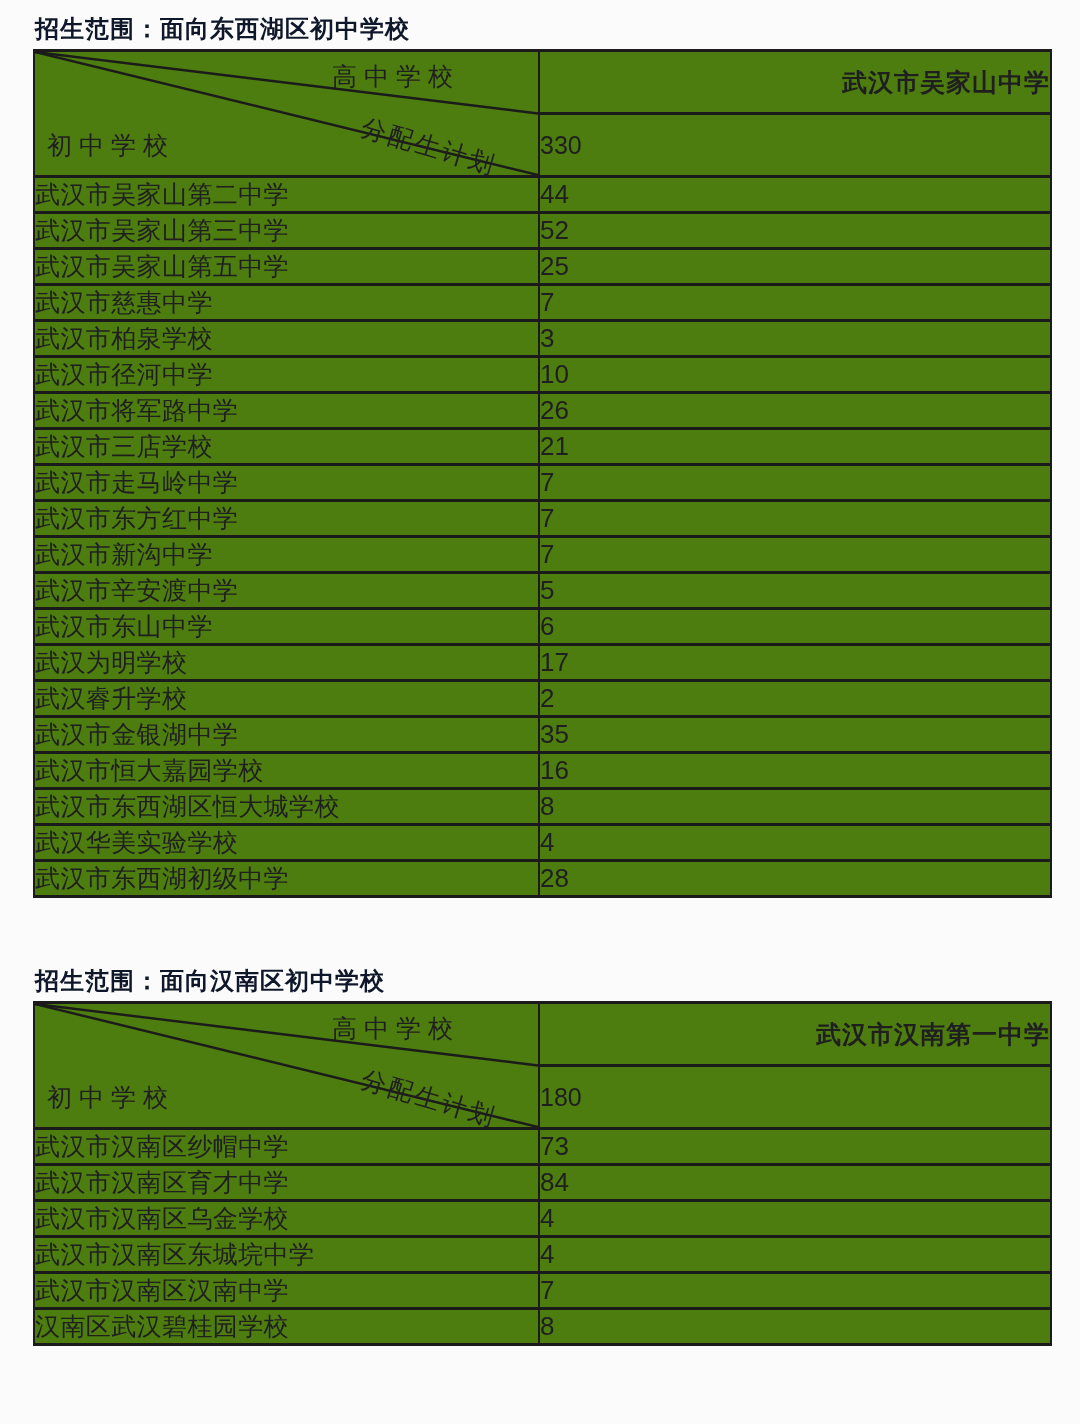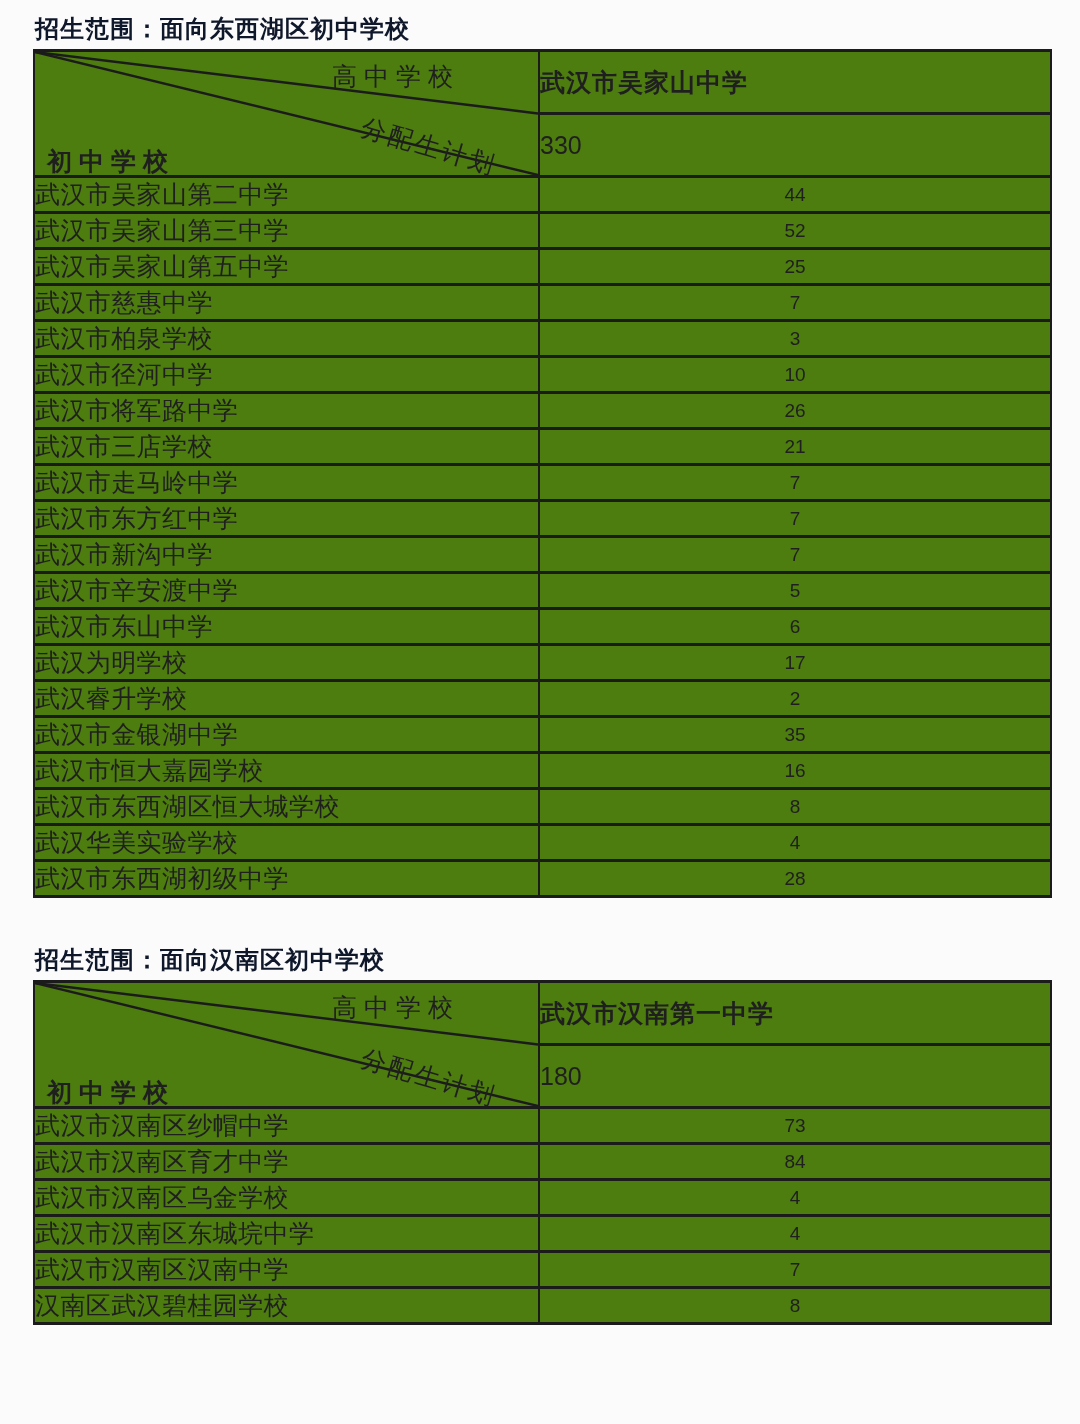--- a/index.html
+++ b/index.html
@@ -16,21 +16,21 @@
   .sec-title {
     font-size: 24px;
     font-weight: 700;
     letter-spacing: 1px;
     color: #0f172a;
     height: 30px;
     line-height: 30px;
     margin: 0 0 5px 2px;
     white-space: nowrap;
   }
-  .sec2 .sec-title { margin-top: 47px; }
+  .sec2 .sec-title { margin-top: 68px; }
 
   table.alloc {
     border-collapse: collapse;
     table-layout: fixed;
     width: 1017px;
     background: #4d7c0f;
   }
   table.alloc td {
     border: 2px solid #1b1b1b;
     border-top-width: 3px;
@@ -46,25 +46,25 @@
   .corner-lbl {
     position: absolute;
     font-size: 25px;
     line-height: 26px;
     white-space: nowrap;
     color: #1f1f1f;
   }
   .lbl-high   { left: 297px; top: 11px;  letter-spacing: 7px; }
   .lbl-plan   { left: 327px; top: 61px;  letter-spacing: 3px;
                 transform: rotate(16.5deg); transform-origin: 0 50%; }
-  .lbl-junior { left: 12px;  top: 96px;  letter-spacing: 7px; font-weight: bold; }
+  .lbl-junior { left: 12px;  top: 80px;  letter-spacing: 7px; }
 
   td.hs-cell {
     height: 60px;
-    text-align: left;
+    text-align: right;
     font-weight: 700;
     font-size: 25px;
     letter-spacing: 1px;
   }
   td.total-cell {
     height: 60px;
     text-align: left;
     font-size: 25px;
   }
 
@@ -72,22 +72,21 @@
   td.school-cell {
     height: 35.7px;
     font-size: 25px;
     letter-spacing: 0.4px;
     padding-left: 9px;
     white-space: nowrap;
     overflow: hidden;
   }
   td.plan-cell {
     height: 35.7px;
-    text-align: center;
-    font-size: 19px;
+    font-size: 26px;
   }
   .sec2 td.school-cell, .sec2 td.plan-cell { height: 35.4px; }
 </style>
 </head>
 <body>
 
 <div class="wrap">
 
   <section class="sec sec1">
     <div class="sec-title">招生范围：面向东西湖区初中学校</div>

